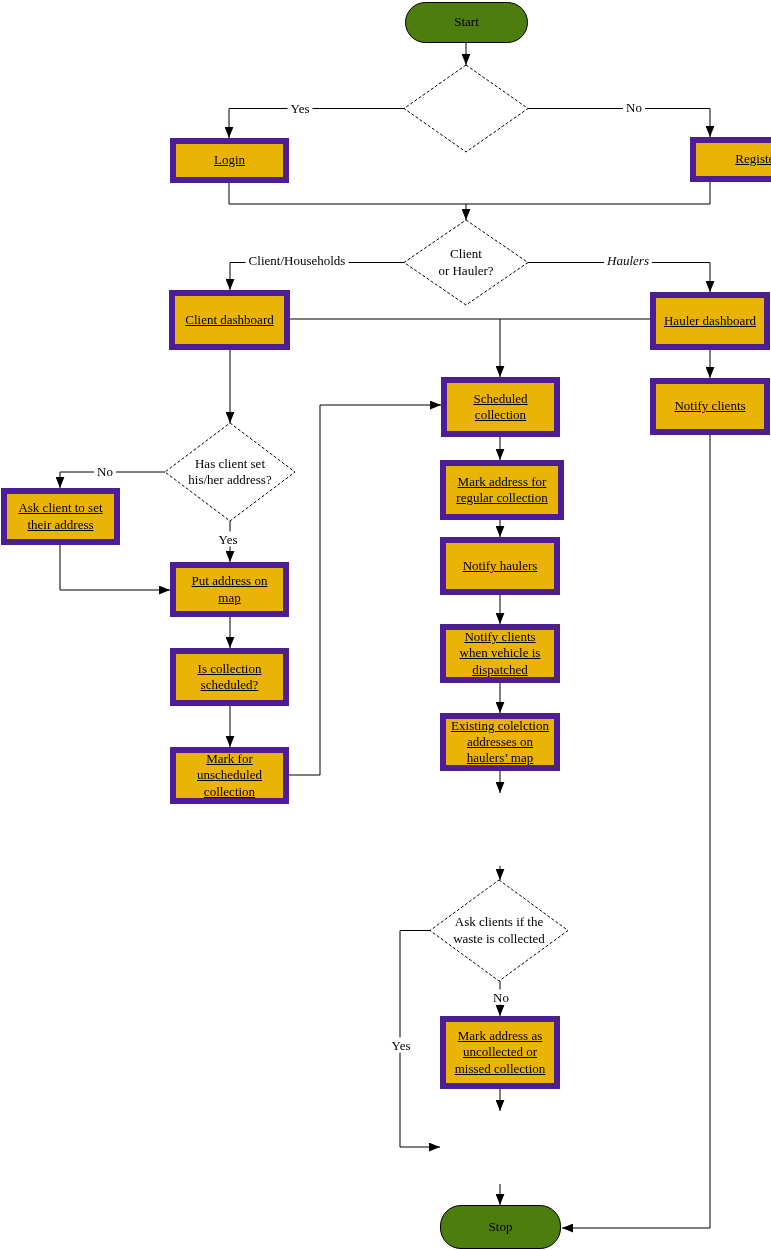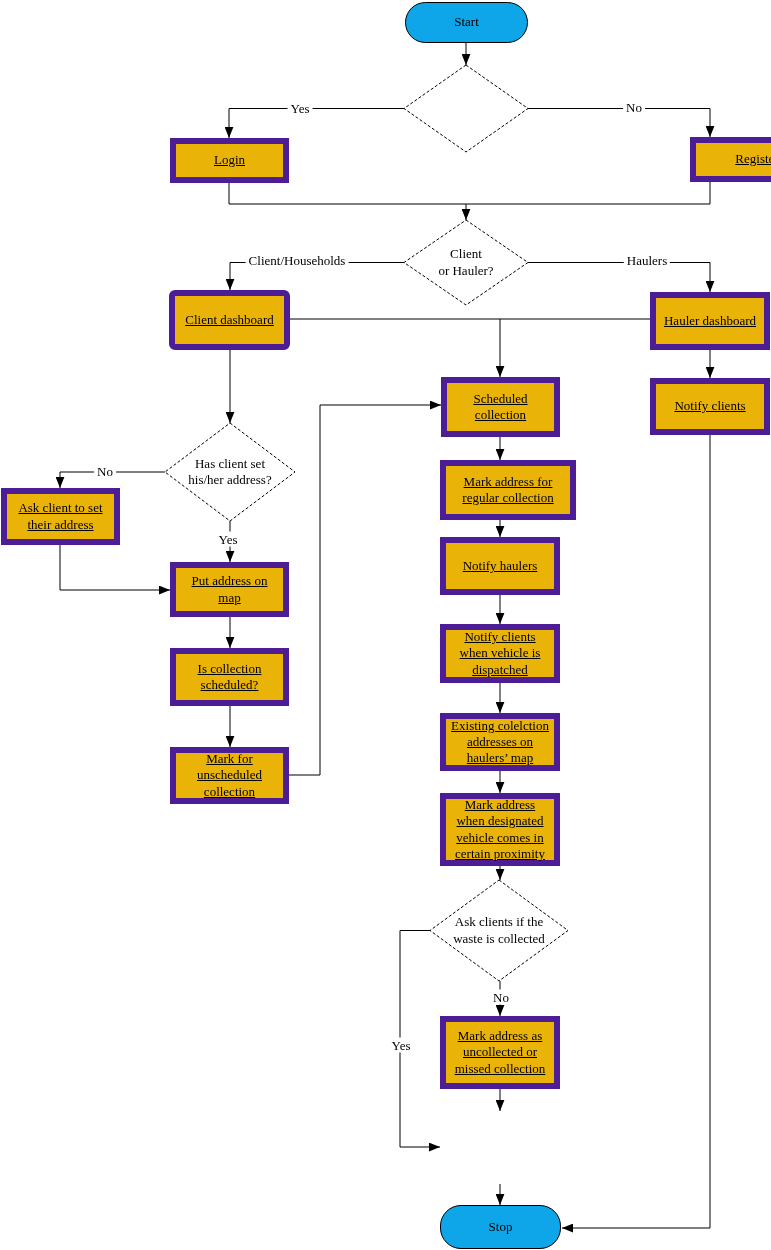--- a/index.html
+++ b/index.html
@@ -8,21 +8,21 @@
     font-family:"Liberation Serif", serif; color:#000;
   }
   svg.wires { position:absolute; left:0; top:0; width:771px; height:1250px; }
   .node {
     position:absolute; box-sizing:border-box;
     display:flex; align-items:center; justify-content:center;
     text-align:center; font-size:13px; line-height:1.25;
     white-space:pre-line;
   }
   .rect { border:6px solid #4c1d95; background:#eab308;text-decoration:underline; }
-  .oval { border:1px solid #000; background:#0ea5e9; border-radius:21px; }
+  .oval { border:1px solid #000; background:#4d7c0f; border-radius:21px; }
   .dtext { background:transparent; }
   .elabel {
     position:absolute; font-size:13px; line-height:1;
     background:#fff; padding:1px 3px; white-space:nowrap;
     transform:translate(-50%,-50%);
   }
 </style>
 </head>
 <body>
 
@@ -79,53 +79,49 @@
 
   <div class="node dtext" style="left:404px;top:220px;width:124px;height:85px;">Client
 or Hauler?</div>
   <div class="node dtext" style="left:165px;top:423px;width:130px;height:98px;">Has client set
 his/her address?</div>
   <div class="node dtext" style="left:430px;top:880px;width:138px;height:101px;">Ask clients if the
 waste is collected</div>
 
   <div class="node rect" style="left:170px;top:138px;width:119px;height:45px;">Login</div>
   <div class="node rect" style="left:650px;top:137px;width:134px;height:45px;margin-left:40px;">Register</div>
-  <div class="node rect" style="left:169px;top:290px;width:121px;height:60px;border-radius:6px;">Client dashboard</div>
+  <div class="node rect" style="left:169px;top:290px;width:121px;height:60px;">Client dashboard</div>
   <div class="node rect" style="left:650px;top:292px;width:120px;height:58px;">Hauler dashboard</div>
   <div class="node rect" style="left:650px;top:378px;width:120px;height:57px;">Notify clients</div>
   <div class="node rect" style="left:1px;top:488px;width:119px;height:57px;">Ask client to set
 their address</div>
   <div class="node rect" style="left:170px;top:562px;width:119px;height:55px;">Put address on
 map</div>
   <div class="node rect" style="left:170px;top:648px;width:119px;height:58px;">Is collection
 scheduled?</div>
   <div class="node rect" style="left:170px;top:747px;width:119px;height:57px;">Mark for
 unscheduled
 collection</div>
   <div class="node rect" style="left:441px;top:377px;width:119px;height:60px;">Scheduled
 collection</div>
-  <div class="node rect" style="left:440px;top:460px;width:136px;height:60px;">Mark address for
+  <div class="node rect" style="left:440px;top:460px;width:124px;height:60px;">Mark address for
 regular collection</div>
   <div class="node rect" style="left:440px;top:537px;width:120px;height:58px;">Notify haulers</div>
   <div class="node rect" style="left:440px;top:624px;width:120px;height:59px;">Notify clients
 when vehicle is
 dispatched</div>
   <div class="node rect" style="left:440px;top:713px;width:120px;height:58px;">Existing colelction
 addresses on
 haulers’ map</div>
-  <div class="node rect" style="left:440px;top:793px;width:120px;height:73px;">Mark address
-when designated
-vehicle comes in
-certain proximity</div>
   <div class="node rect" style="left:440px;top:1016px;width:120px;height:73px;">Mark address as
 uncollected or
 missed collection</div>
 
   <div class="elabel" style="left:300px;top:108px;">Yes</div>
   <div class="elabel" style="left:634px;top:107px;">No</div>
   <div class="elabel" style="left:297px;top:260px;">Client/Households</div>
-  <div class="elabel" style="left:647px;top:260px;">Haulers</div>
+  <div class="elabel" style="left:628px;top:260px;font-style:italic;">Haulers</div>
   <div class="elabel" style="left:105px;top:471px;">No</div>
   <div class="elabel" style="left:228px;top:539px;">Yes</div>
   <div class="elabel" style="left:501px;top:997px;">No</div>
   <div class="elabel" style="left:401px;top:1045px;">Yes</div>
 
 </div>
 
 </body></html>

